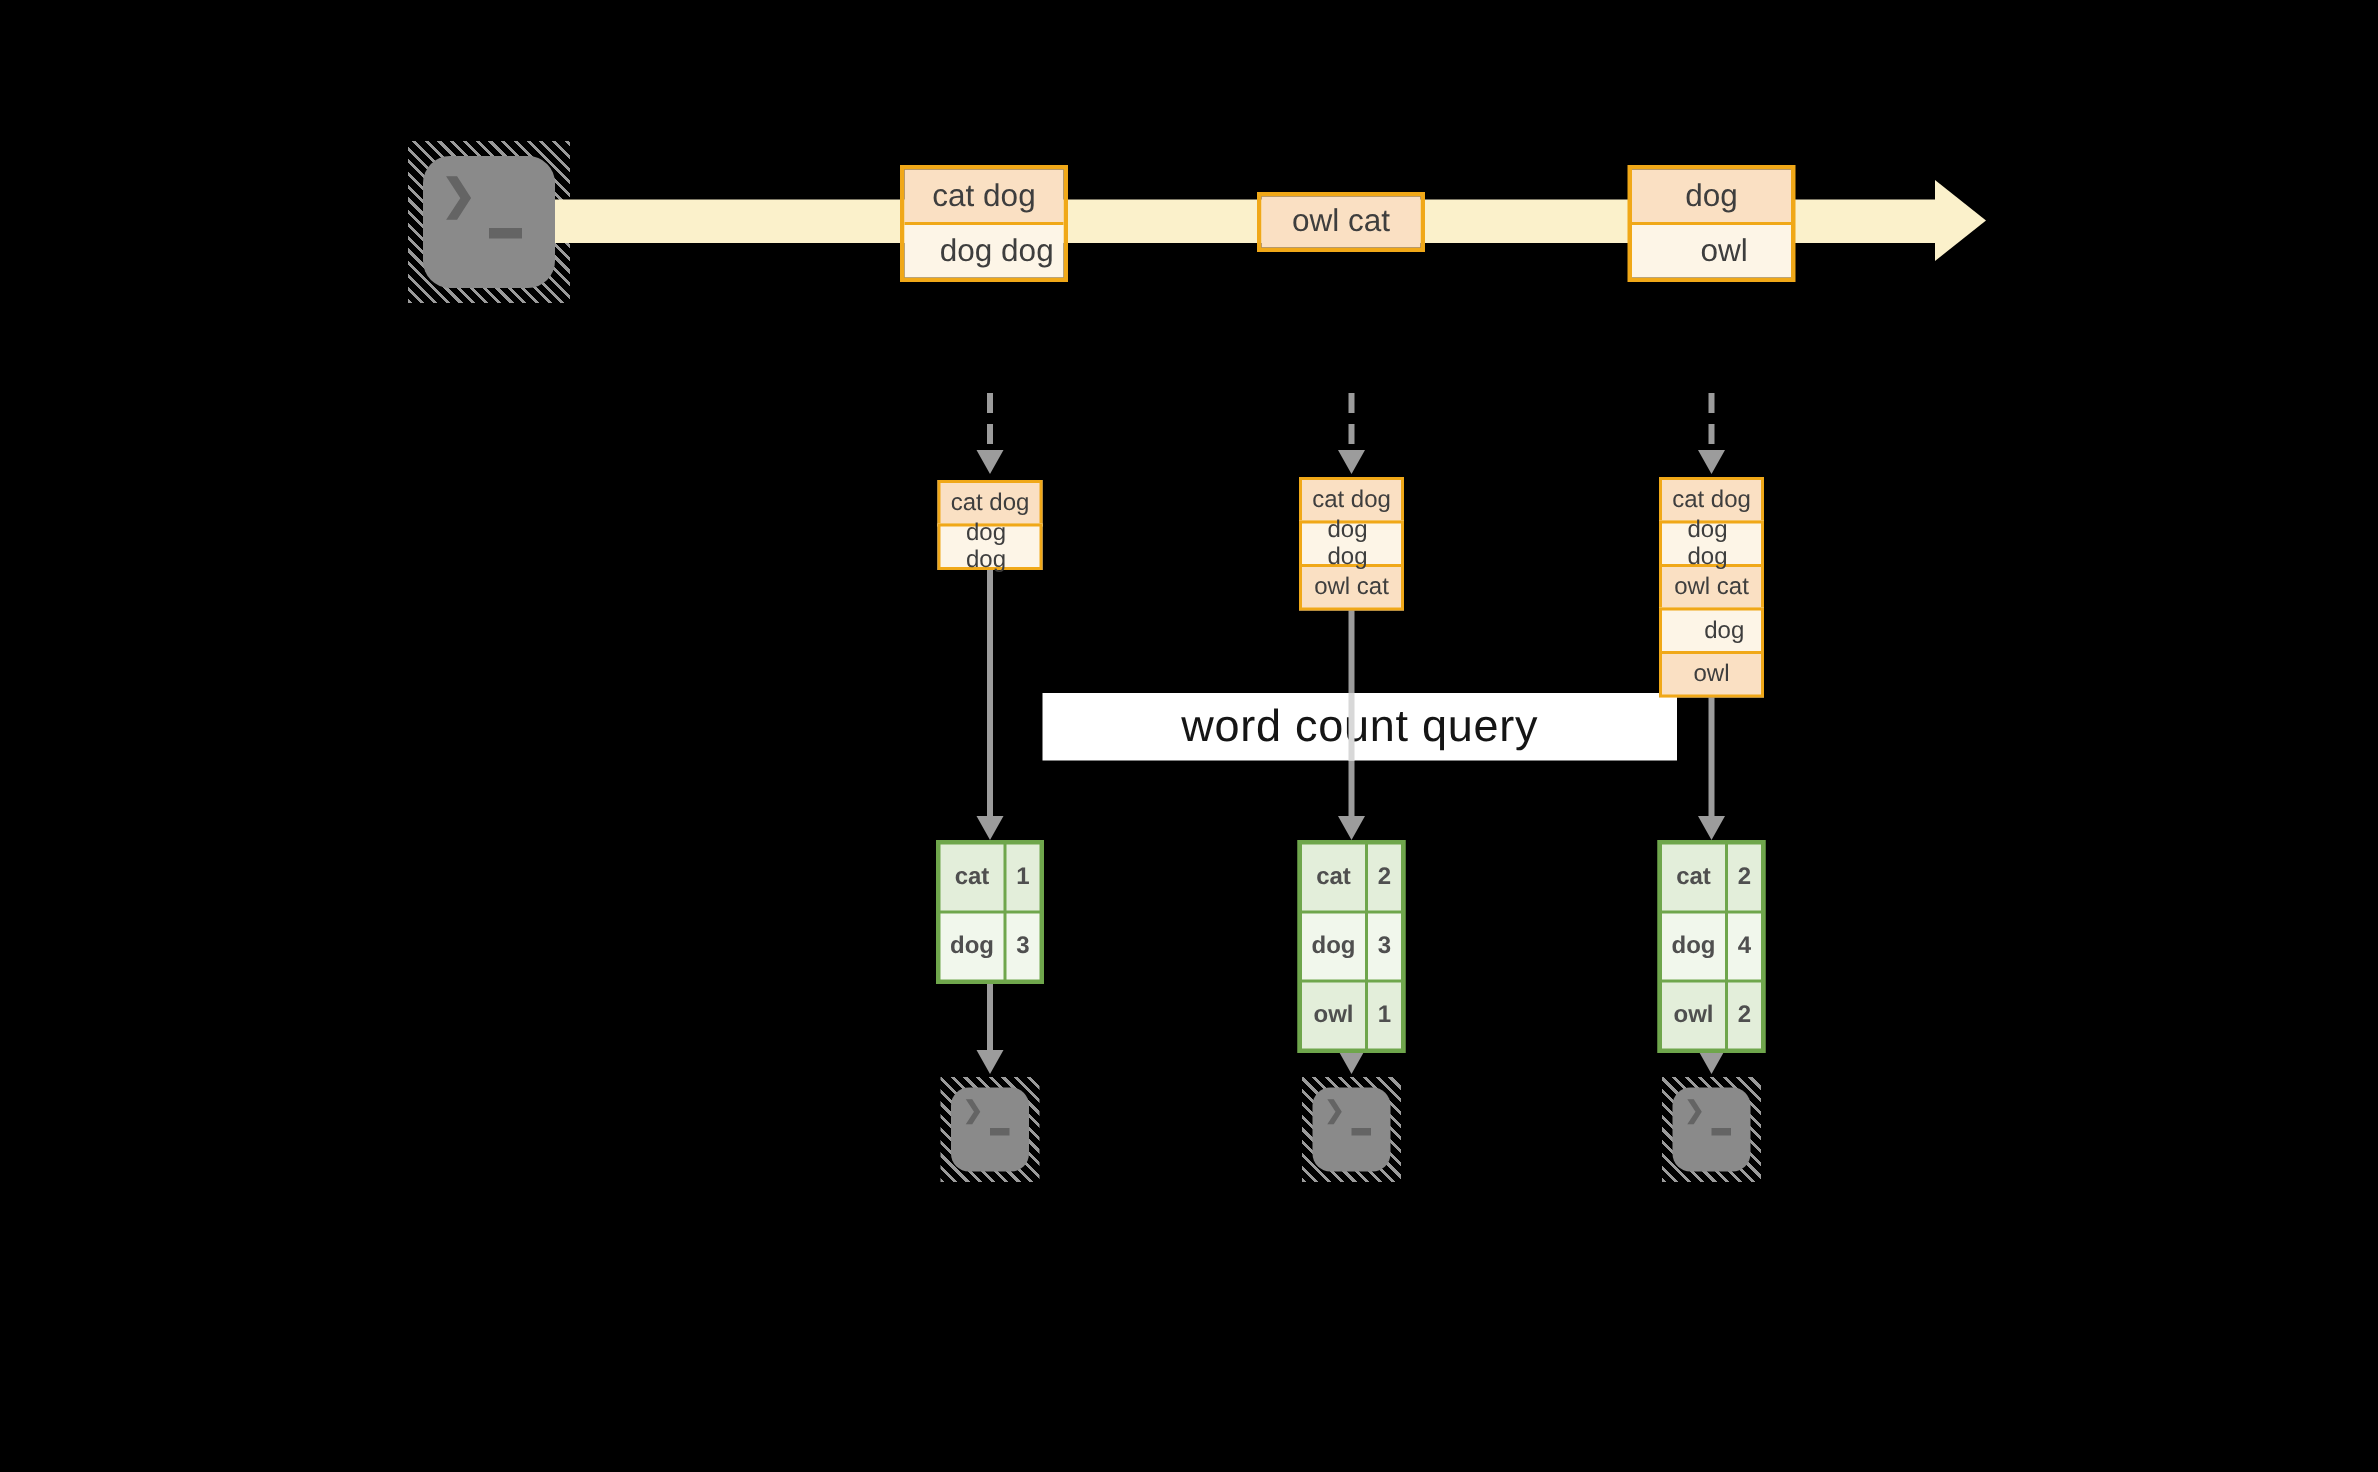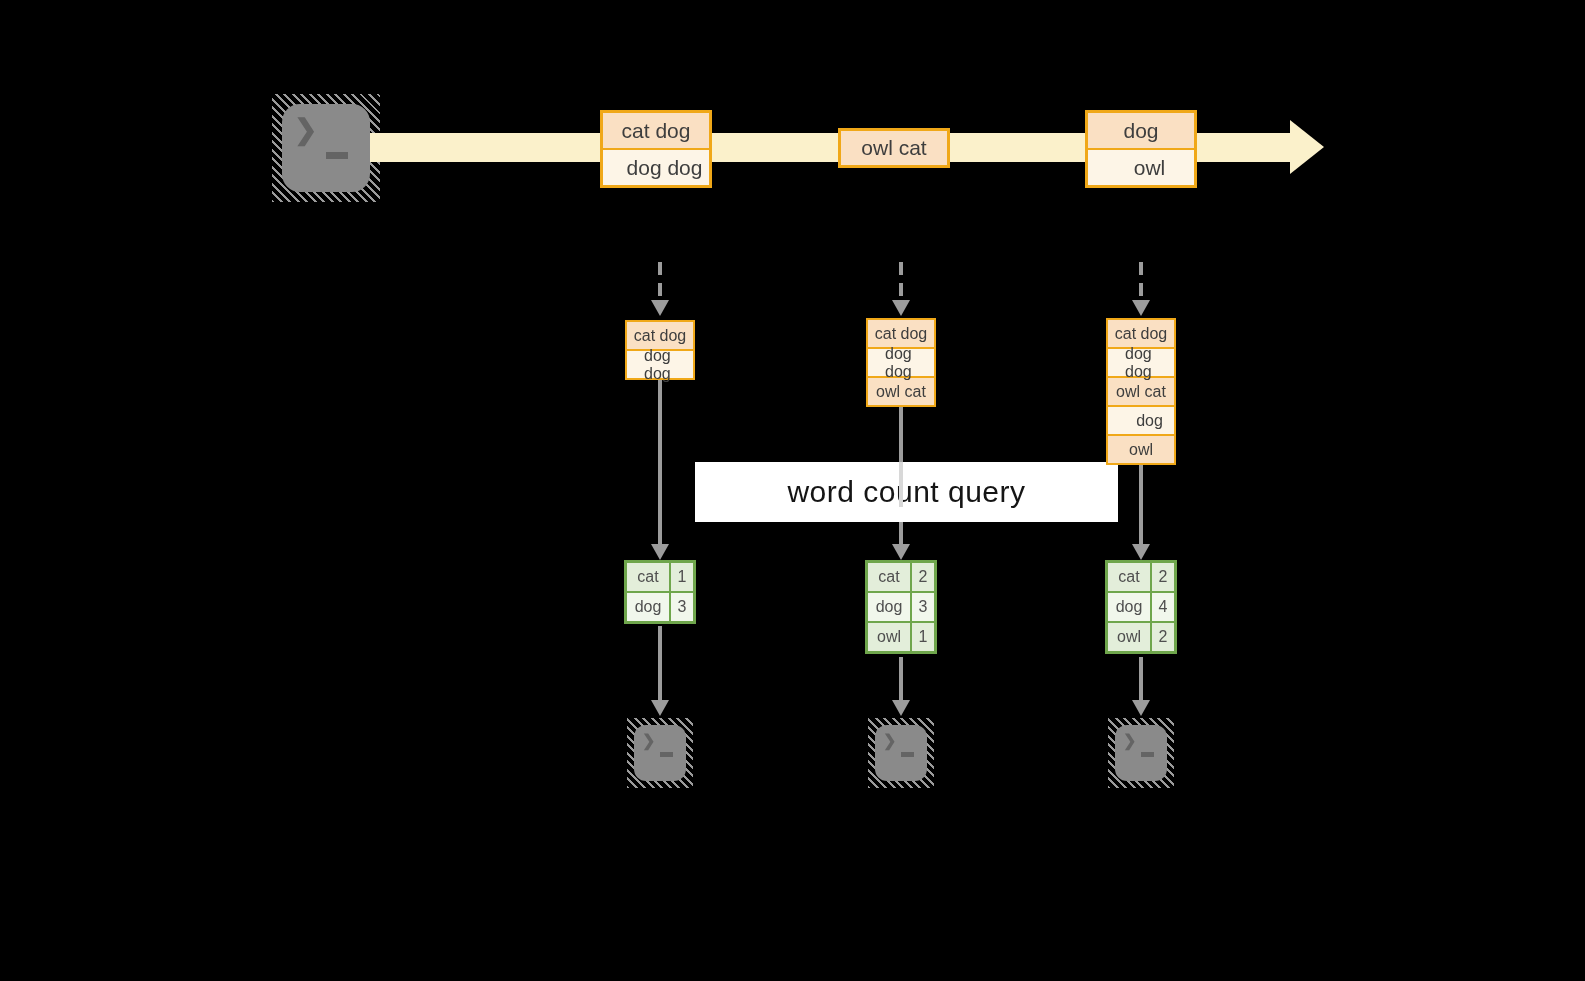--- a/index.html
+++ b/index.html
@@ -48,34 +48,34 @@
   
   .stack{position:absolute;width:70px;z-index:4;}
   .stack .srow{
     box-sizing:border-box;height:31px;border:2px solid var(--amber-border,#f0a818);
     display:flex;align-items:center;justify-content:center;
     font-size:16px;color:var(--text-dark,#3e3e3e);
   }
   .stack .srow + .srow{margin-top:-2px;}
   
   .query-box{
-    position:absolute;left:695px;top:462px;width:423px;height:60px;background:#ffffff;z-index:2;
+    position:absolute;left:695px;top:462px;width:423px;height:45px;background:#ffffff;z-index:2;
     display:flex;align-items:center;justify-content:center;
   }
   .query-box span{font-size:30px;color:var(--query-text,#151515);letter-spacing:0.5px;}
   .query-line{position:absolute;left:899px;top:462px;width:4px;height:45px;background:#d8d8d8;z-index:3;}
   
   .ctable{
     position:absolute;width:72px;box-sizing:border-box;z-index:4;
     border:3px solid var(--green-border,#6fa64c);background:var(--green-border,#6fa64c);
     display:grid;grid-template-columns:42px 22px;gap:2px;
   }
   .ctable .cell{
-    height:28px;display:flex;align-items:center;justify-content:center;
-    font-size:16px;color:#4f4f4f;
+    height:44px;display:flex;align-items:center;justify-content:center;
+    font-size:16px;color:#4f4f4f;font-weight:bold;
   }
   .gA{background:var(--green-fill-a,#e3eeda);}
   .gB{background:var(--green-fill-b,#f1f7ec);}
 </style>
 </head>
 <body>
 
 <div class="canvas">
 
   <div class="term" style="left:272px;top:94px;width:108px;height:108px;">

